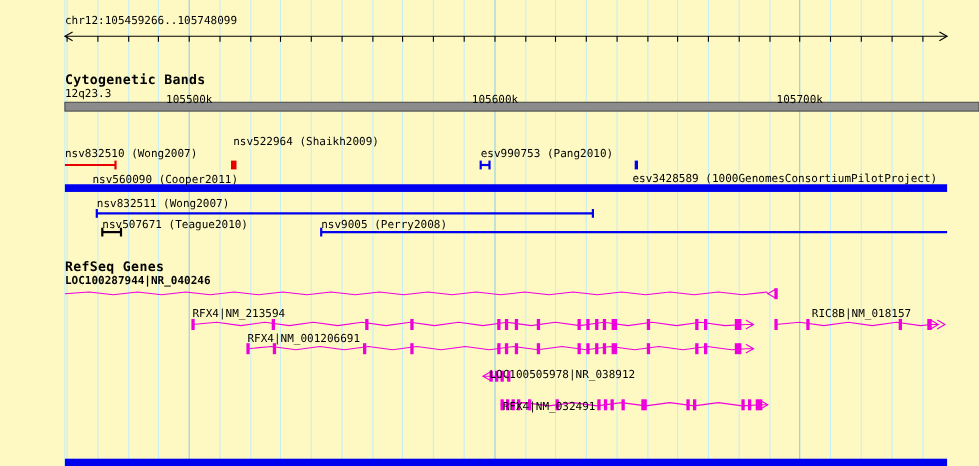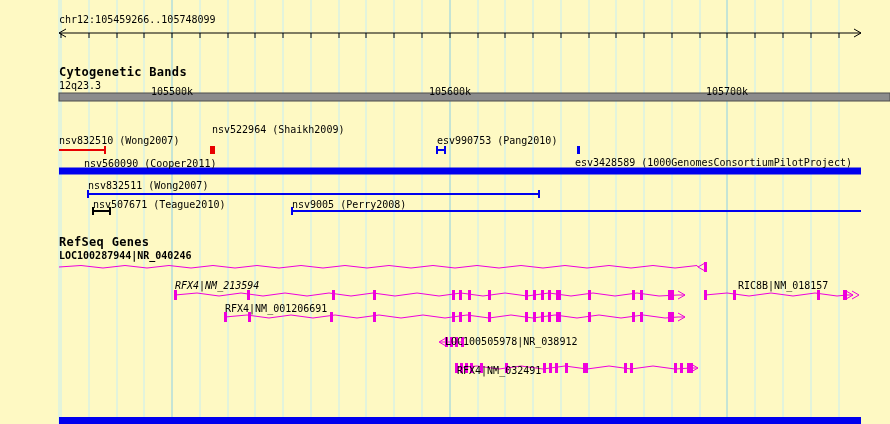--- a/index.html
+++ b/index.html
@@ -187,19 +187,19 @@
       <div class="lbl rlbl" style="left: 727px; top: 40px;">105700k</div>
       <div class="lbl" style="left: 59px; top: 135px;">nsv832510 (Wong2007)</div>
       <div class="lbl" style="left: 212px; top: 124px;">nsv522964 (Shaikh2009)</div>
       <div class="lbl" style="left: 437px; top: 135px;">esv990753 (Pang2010)</div>
       <div class="lbl" style="left: 575px; top: 135px; margin-top: 22px;">esv3428589 (1000GenomesConsortiumPilotProject)</div>
       <div class="lbl" style="left: 59px; top: 158px; padding-left: 25px;">nsv560090 (Cooper2011)</div>
       <div class="lbl" style="left: 88px; top: 180px;">nsv832511 (Wong2007)</div>
       <div class="lbl" style="left: 93px; top: 199px;">nsv507671 (Teague2010)</div>
       <div class="lbl" style="left: 292px; top: 199px;">nsv9005 (Perry2008)</div>
       <div class="lbl" style="left: 59px; top: 250px; font-weight: bold;">LOC100287944|NR_040246</div>
-      <div class="lbl" style="left: 175px; top: 280px; font-style: italic;">RFX4|NM_213594</div>
+      <div class="lbl" style="left: 175px; top: 280px;">RFX4|NM_213594</div>
       <div class="lbl" style="left: 738px; top: 280px;">RIC8B|NM_018157</div>
       <div class="lbl" style="left: 225px; top: 303px;">RFX4|NM_001206691</div>
       <div class="lbl" style="left: 445px; top: 336px;">LOC100505978|NR_038912</div>
       <div class="lbl" style="left: 457px; top: 365px;">RFX4|NM_032491</div>
     </div>
 </div>
 
 </body></html>

